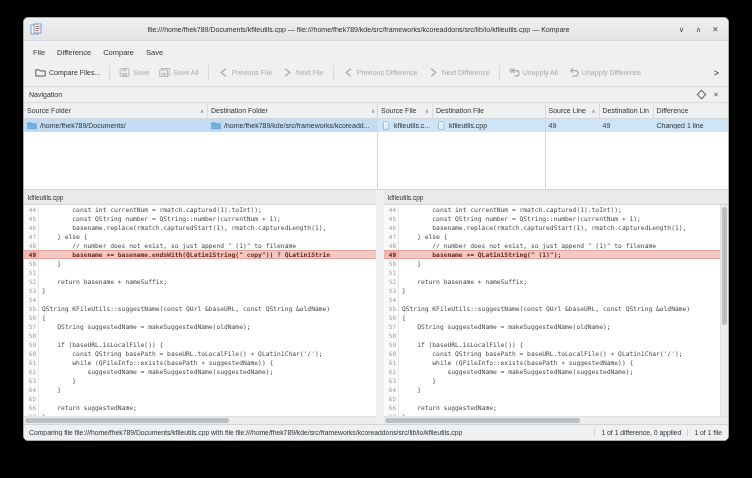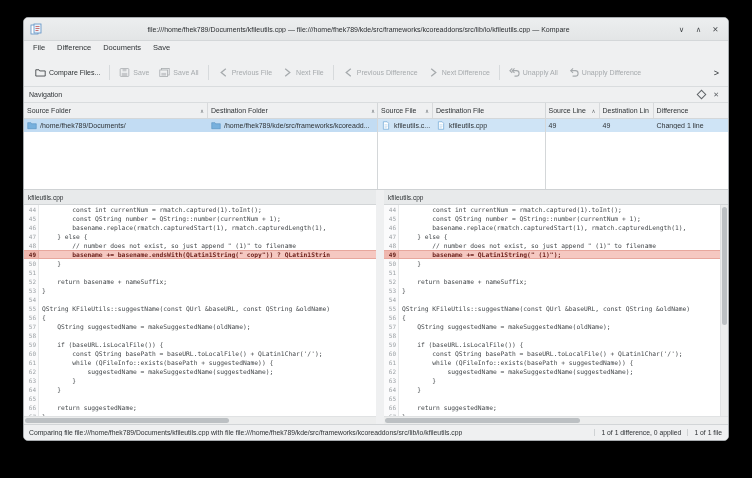--- a/index.html
+++ b/index.html
@@ -17,21 +17,21 @@
   .titlebar{
     flex:none;height:22px;display:flex;align-items:center;padding:0 6px;
     background:linear-gradient(#eceeef,#e3e5e6);border-bottom:1px solid #d4d7d9;
   }
   .appicon{width:12px;height:12px;flex:none;margin-right:4px}
   .appicon svg{width:12px;height:12px;display:block}
   .title{flex:1;text-align:center;font-size:7px;color:#2b2e31;white-space:nowrap;overflow:hidden}
   .wctrls{flex:none;display:flex;gap:4px;margin-left:4px}
   .wbtn{width:13px;text-align:center;font-size:7.5px;color:#44484b;cursor:default}
   
-  .menubar{flex:none;height:18px;display:flex;align-items:flex-start;padding:0 3px}
+  .menubar{flex:none;height:18px;display:flex;align-items:flex-end;padding:0 3px}
   .menu-item{font-size:7.5px;color:#2e3235;padding:2px 6px}
   
   .toolbar{flex:none;height:27px;display:flex;align-items:center;padding:0 6px;border-bottom:1px solid #d9dcde}
   .tbuttons{display:flex;align-items:center;flex:1;overflow:hidden}
   .tbtn{display:flex;align-items:center;gap:3px;padding:3px 5px;color:#2e3235;white-space:nowrap}
   .tbtn.disabled{color:#a6aaad}
   .ticon svg{width:11px;height:11px;display:block}
   .tlabel{font-size:7px}
   .tsep{width:1px;height:15px;background:#d7dadc;margin:0 4px;flex:none}
   .toverflow{flex:none;font-size:9px;color:#2e3235;padding:0 3px}
@@ -105,21 +105,21 @@
     <span class="wctrls">
         <span class="wbtn">∨</span>
         <span class="wbtn">∧</span>
         <span class="wbtn">✕</span>
       </span>
   </div>
 
   <div class="menubar">
       <div class="menu-item">File</div>
       <div class="menu-item">Difference</div>
-      <div class="menu-item">Documents</div>
+      <div class="menu-item">Compare</div>
       <div class="menu-item">Save</div>
     </div>
 
   <div class="toolbar">
     <div class="tbuttons">
         <div class="tbtn">
           <span class="ticon">
             <svg viewBox="0 0 14 12">
               <path d="M1 2.5h4l1 1.5h7v6.5H1z" fill="none" stroke="currentColor" stroke-width="1"></path>
             </svg>

